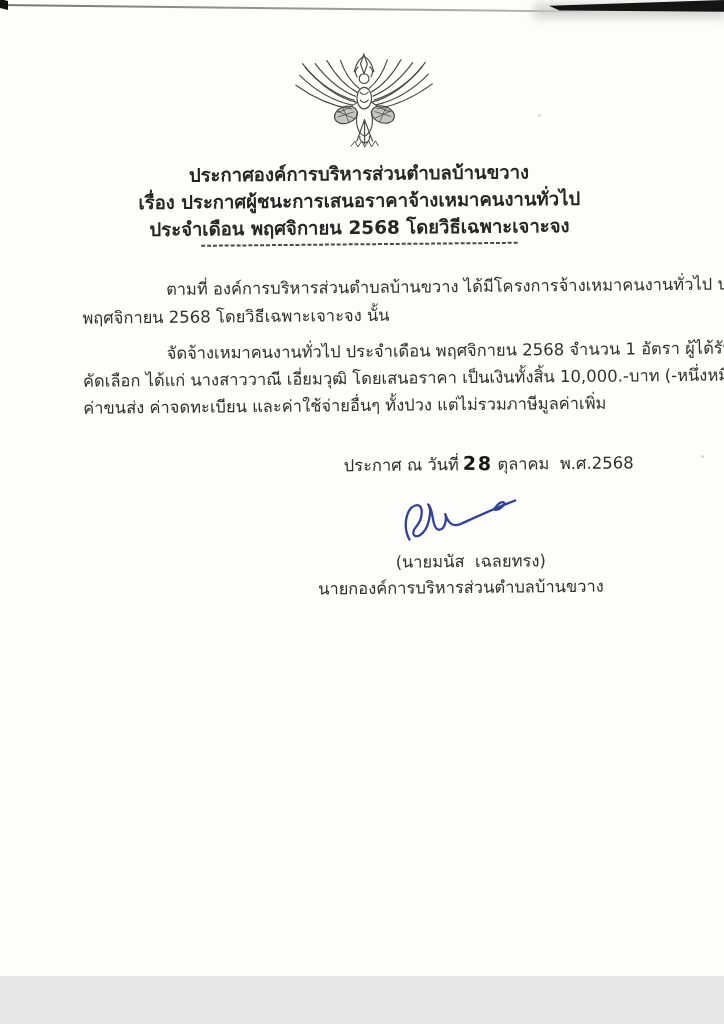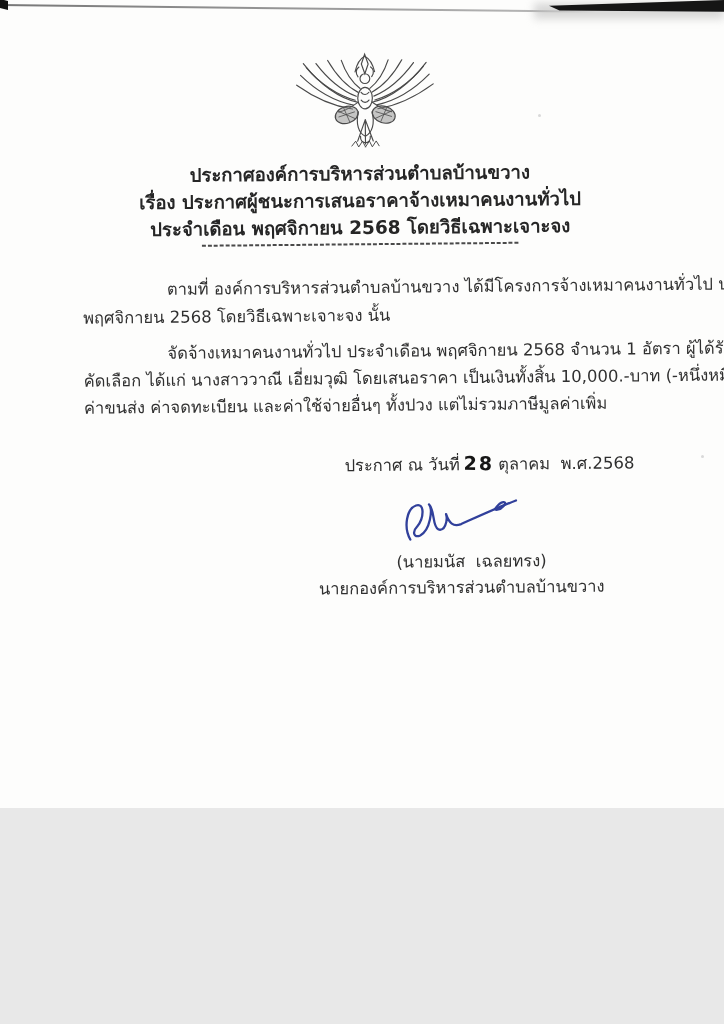--- a/index.html
+++ b/index.html
@@ -2,21 +2,21 @@
 <html><head>
 <meta charset="utf-8">
 <style>
   html,body{margin:0;padding:0;}
   body{
     width:724px;height:1024px;
     background:#e8e8e8;
     font-family:"DejaVu Sans","Liberation Sans",sans-serif;
   }
   .sheet{
-    position:relative;width:724px;height:808px;
+    position:relative;width:724px;height:976px;
     background:#fdfdfc;overflow:hidden;
   }
   
   .scan-edge-line{
     position:absolute;left:-4px;top:4px;width:600px;height:2px;
     background:linear-gradient(to right,#777 0%,#9a9a9a 55%,#b5b5b5 90%,rgba(190,190,190,0));
     transform:rotate(0.65deg);transform-origin:left center;
   }
   .scan-corner-right{
     position:absolute;right:0;top:0;width:175px;height:13px;

